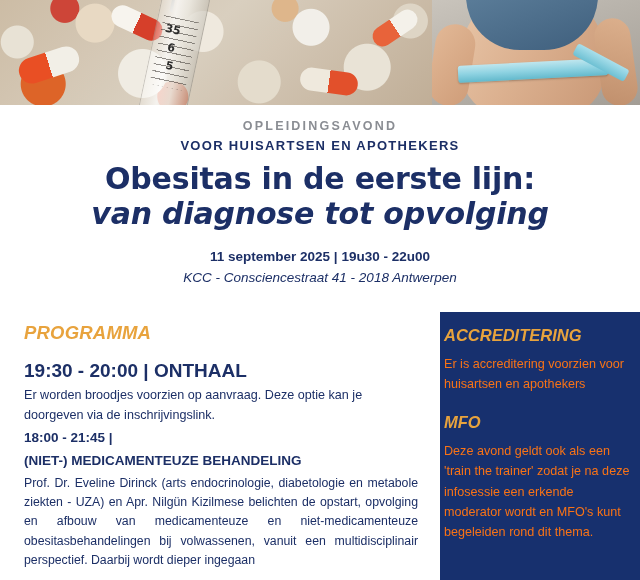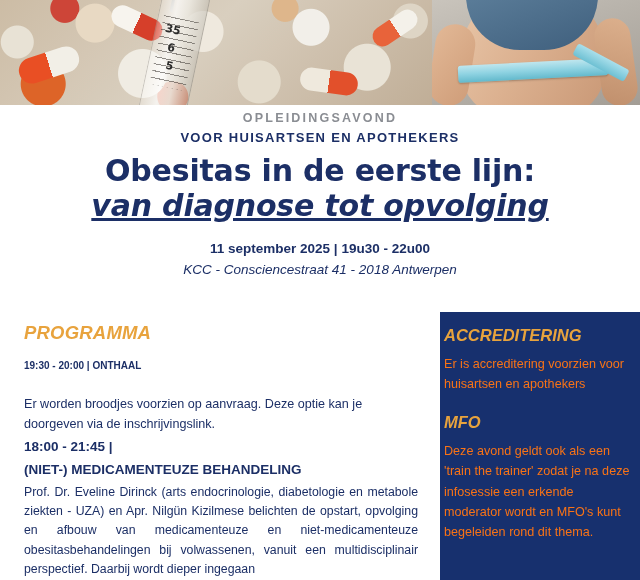--- a/index.html
+++ b/index.html
@@ -169,21 +169,21 @@
     width: 36px;
     height: 88px;
     background: linear-gradient(200deg,#dcb08d,#c08f6c);
     border-radius: 20px;
     transform: rotate(-8deg);
   }
 
   
   .title-block {
     text-align: center;
-    padding-top: 6px;
+    padding-top: 14px;
   }
   .kicker {
     color: #8a8d93;
     letter-spacing: 2.2px;
     font-size: 12.5px;
     font-weight: 600;
     margin-bottom: 5px;
   }
   .subkicker {
     color: #1c2f66;
@@ -196,21 +196,20 @@
     color: #1c2f66;
     font-size: 30px;
     font-weight: 700;
     line-height: 1.16;
     letter-spacing: -0.2px;
     font-family: "DejaVu Sans", sans-serif;
   }
   .main-title .line2 {
     font-style: italic;
     display: block;
-    text-decoration: underline;
   }
   .date-line {
     margin-top: 17px;
     color: #1c2f66;
     font-size: 13.5px;
     font-weight: 700;
   }
   .venue-line {
     margin-top: 6px;
     color: #1c2f66;
@@ -236,23 +235,23 @@
   .programma-head {
     color: #e8a33d;
     font-size: 18.5px;
     font-weight: 700;
     font-style: italic;
     letter-spacing: 0.2px;
     margin-bottom: 16px;
   }
   .slot-title {
     color: #1c2f66;
-    font-size: 10px;
-    font-weight: 700;
-    margin-bottom: 23px;
+    font-size: 19px;
+    font-weight: 700;
+    margin-bottom: 3px;
   }
   .slot-body {
     color: #1c2f66;
     font-size: 12.6px;
     line-height: 1.62;
     margin-bottom: 2px;
   }
   .slot-title-2 {
     color: #1c2f66;
     font-size: 13.5px;

